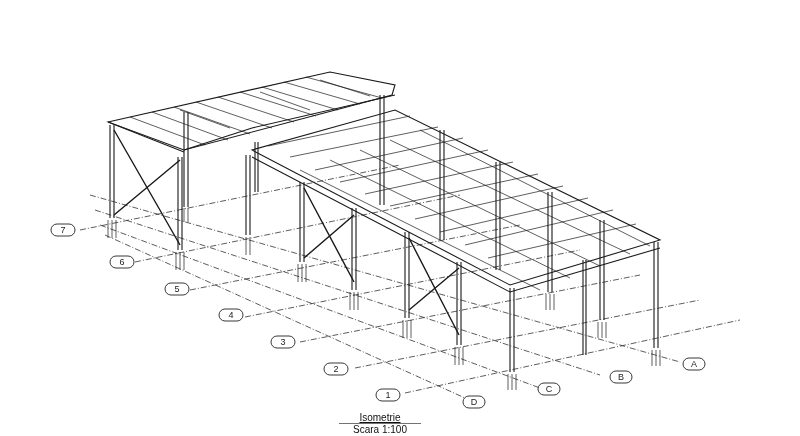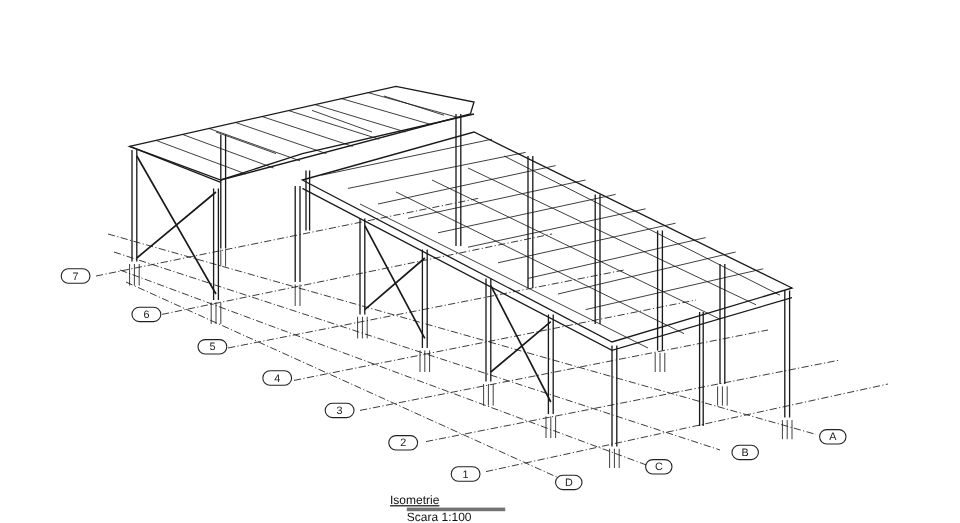--- a/index.html
+++ b/index.html
@@ -4,23 +4,23 @@
 <style>
   html, body { margin:0; padding:0; background:#ffffff; }
   body { width:800px; height:436px; overflow:hidden; position:relative; font-family:"Liberation Sans", sans-serif; }
   #drawing { position:absolute; left:0; top:0; width:800px; height:436px; }
   .grid { stroke:#333; stroke-width:0.8; stroke-dasharray:6 2 1 2; fill:none; }
   .steel { stroke:#1a1a1a; stroke-width:1.1; fill:none; }
   .steel-thin { stroke:#1a1a1a; stroke-width:0.7; fill:none; }
   .brace { stroke:#1a1a1a; stroke-width:1.4; fill:none; }
   .bubble { fill:#fff; stroke:#222; stroke-width:0.9; }
   .bubble-text { font-size:9px; fill:#222; text-anchor:middle; dominant-baseline:central; font-family:"Liberation Sans", sans-serif; }
-  .caption { position:absolute; left:325px; top:412px; width:110px; text-align:left; font-size:10px; color:#111; line-height:11px; }
+  .caption { position:absolute; left:325px; top:412px; width:110px; text-align:center; font-size:10px; color:#111; line-height:11px; }
   .caption .title { text-decoration:underline; display:block; }
-  .caption .scale { display:block; border-top:3px solid #737373; margin:0 14px; }
+  .caption .scale { display:block; border-top:1px solid #737373; margin:0 14px; }
 </style>
 </head>
 <body>
 
 <svg id="drawing" viewBox="0 0 800 436">
 
   <g>
     <line class="grid" x1="80" y1="230" x2="400" y2="165"></line>
     <line class="grid" x1="135" y1="262" x2="460" y2="195"></line>
     <line class="grid" x1="190" y1="290" x2="520" y2="225"></line>

